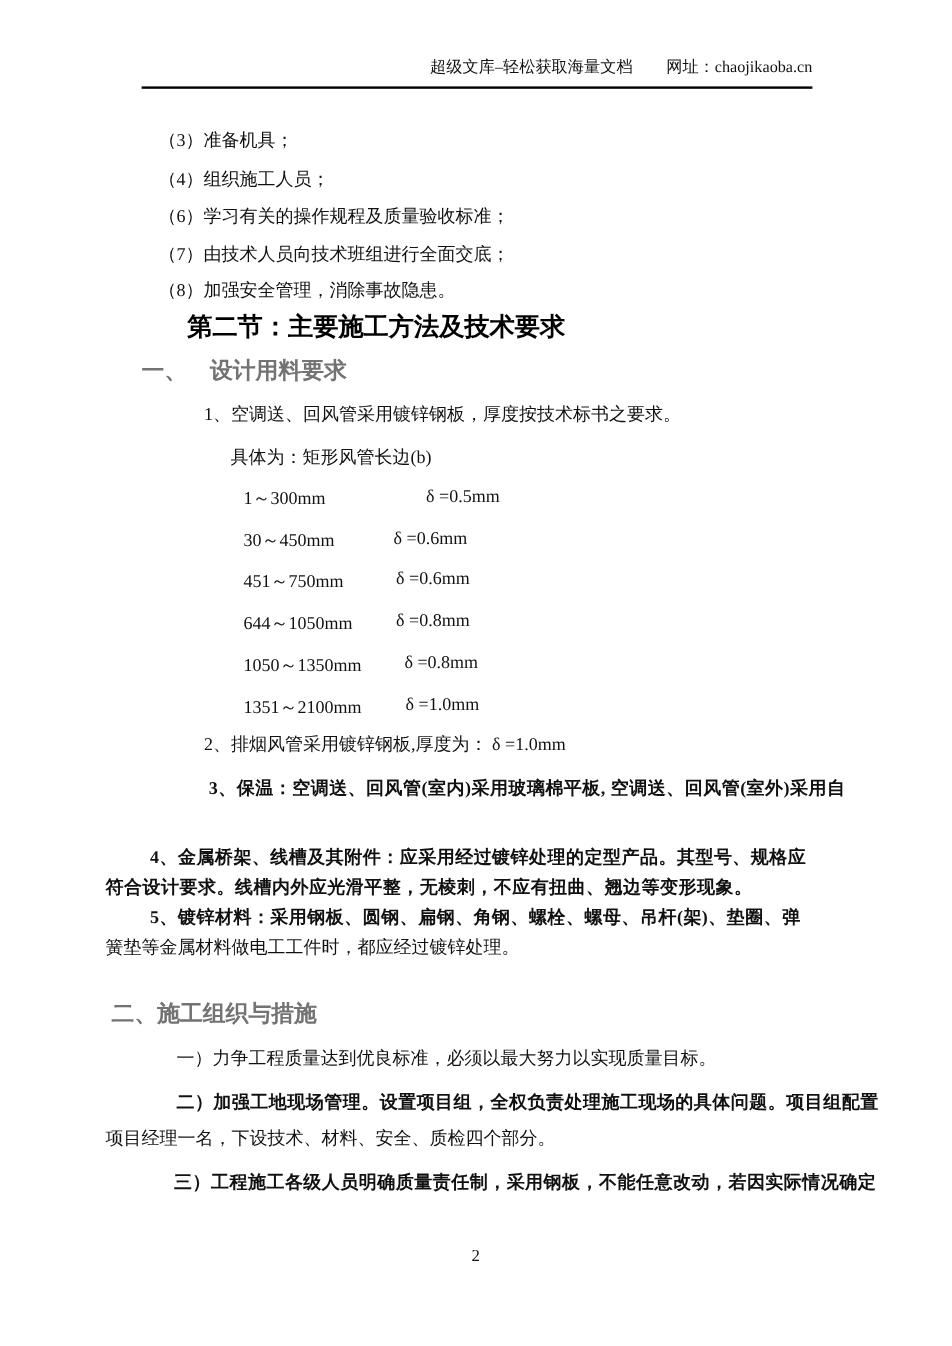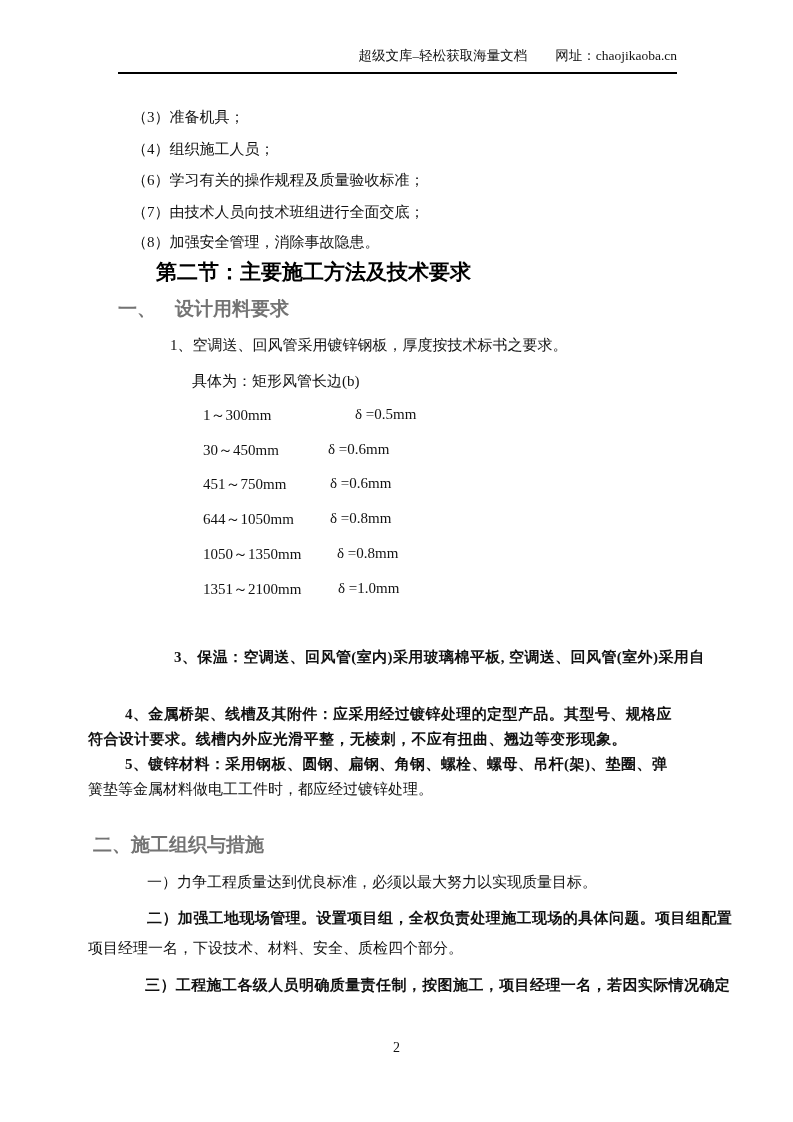--- a/index.html
+++ b/index.html
@@ -81,31 +81,32 @@
     <div class="abs body-text" style="top:545px">
       <span class="duct-range">1050～1350mm</span>
       <span class="duct-delta" style="left:337px">δ =0.8mm</span>
     </div>
     <div class="abs body-text" style="top:580px">
       <span class="duct-range">1351～2100mm</span>
       <span class="duct-delta" style="left:338px">δ =1.0mm</span>
     </div>
   </div>
 
+  <div class="abs body-text" style="left:170px;top:611px">2、排烟风管采用镀锌钢板,厚度为： δ =1.0mm</div>
 
   <div class="abs body-text just" style="left:174px;top:648px">3、保温：空调送、回风管(室内)采用玻璃棉平板, 空调送、回风管(室外)采用自</div>
 
   <div class="abs body-text just" style="left:125px;top:705px">4、金属桥架、线槽及其附件：应采用经过镀锌处理的定型产品。其型号、规格应</div>
   <div class="abs body-text just" style="left:88px;top:730px">符合设计要求。线槽内外应光滑平整，无棱刺，不应有扭曲、翘边等变形现象。</div>
 
   <div class="abs body-text just" style="left:125px;top:755px">5、镀锌材料：采用钢板、圆钢、扁钢、角钢、螺栓、螺母、吊杆(架)、垫圈、弹</div>
   <div class="abs body-text" style="left:88px;top:780px">簧垫等金属材料做电工工件时，都应经过镀锌处理。</div>
 
   <div class="abs h-num" style="left:93px;top:832px">二、施工组织与措施</div>
 
   <div class="abs body-text" style="left:147px;top:873px">一）力争工程质量达到优良标准，必须以最大努力以实现质量目标。</div>
   <div class="abs body-text just" style="left:147px;top:909px">二）加强工地现场管理。设置项目组，全权负责处理施工现场的具体问题。项目组配置</div>
   <div class="abs body-text" style="left:88px;top:939px">项目经理一名，下设技术、材料、安全、质检四个部分。</div>
-  <div class="abs body-text just" style="left:145px;top:976px">三）工程施工各级人员明确质量责任制，按图施工，项目经理一名，若因实际情况确定</div>
+  <div class="abs body-text just" style="left:145px;top:976px">三）工程施工各级人员明确质量责任制，采用钢板，不能任意改动，若因实际情况确定</div>
 
   <div class="abs pgnum">2</div>
 
 </div>
 
 </body></html>

